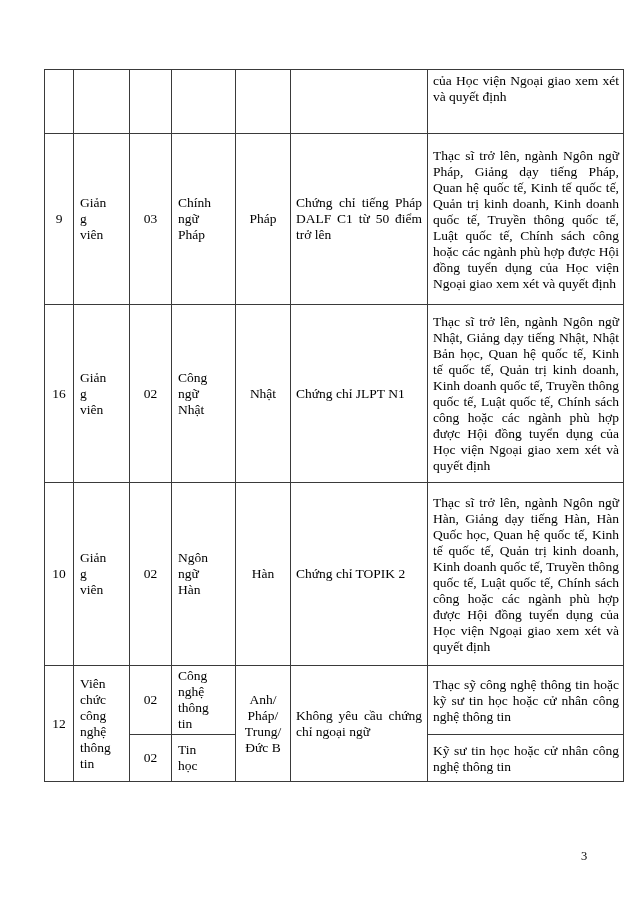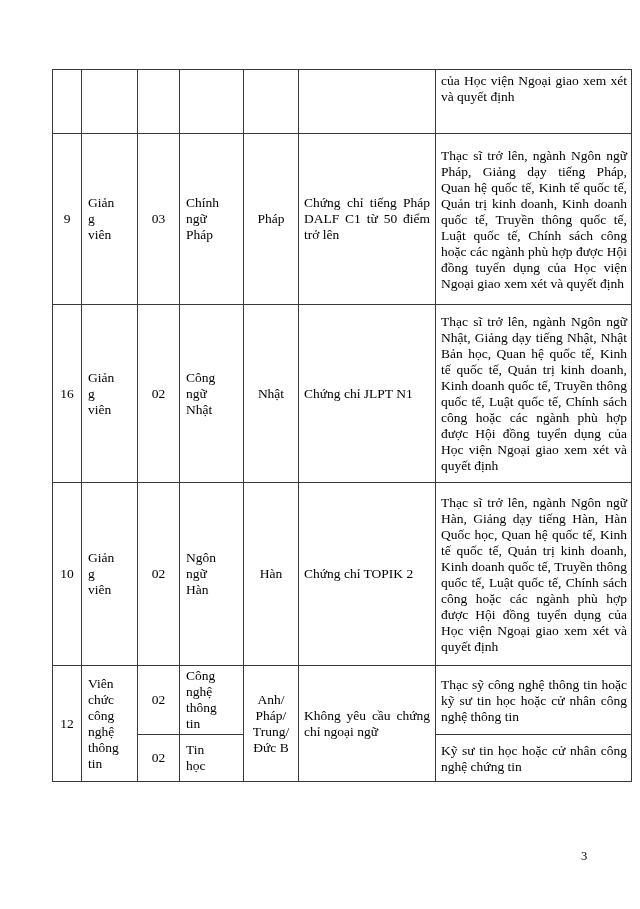--- a/index.html
+++ b/index.html
@@ -7,21 +7,21 @@
     position: relative;
     width: 640px;
     height: 909px;
     background: #ffffff;
     color: #000000;
     font-family: "Liberation Serif", serif;
     overflow: hidden;
   }
   table.doc-table {
     position: absolute;
-    left: 52px;
+    left: 44px;
     top: 69px;
     width: 579px;
     border-collapse: collapse;
     table-layout: fixed;
   }
   td {
     border: 1px solid #3a3a3a;
     font-size: 13.5px;
     line-height: 16px;
     vertical-align: middle;
@@ -107,21 +107,21 @@
         <td class="c">02</td>
         <td class="al">Công nghệ thông tin</td>
         <td class="c" rowspan="2">Anh/ Pháp/ Trung/ Đức B</td>
         <td class="cert" rowspan="2">Không yêu cầu chứng chỉ ngoại ngữ</td>
         <td class="degree">Thạc sỹ công nghệ thông tin hoặc kỹ sư tin học hoặc cử nhân công nghệ thông tin</td>
       </tr>
 
       <tr style="height:47px">
         <td class="c">02</td>
         <td class="al">Tin học</td>
-        <td class="degree">Kỹ sư tin học hoặc cử nhân công nghệ chứng tin</td>
+        <td class="degree">Kỹ sư tin học hoặc cử nhân công nghệ thông tin</td>
       </tr>
 
     </tbody>
   </table>
 
   <div class="page-number">3</div>
 
 </div>
 
 </body></html>

